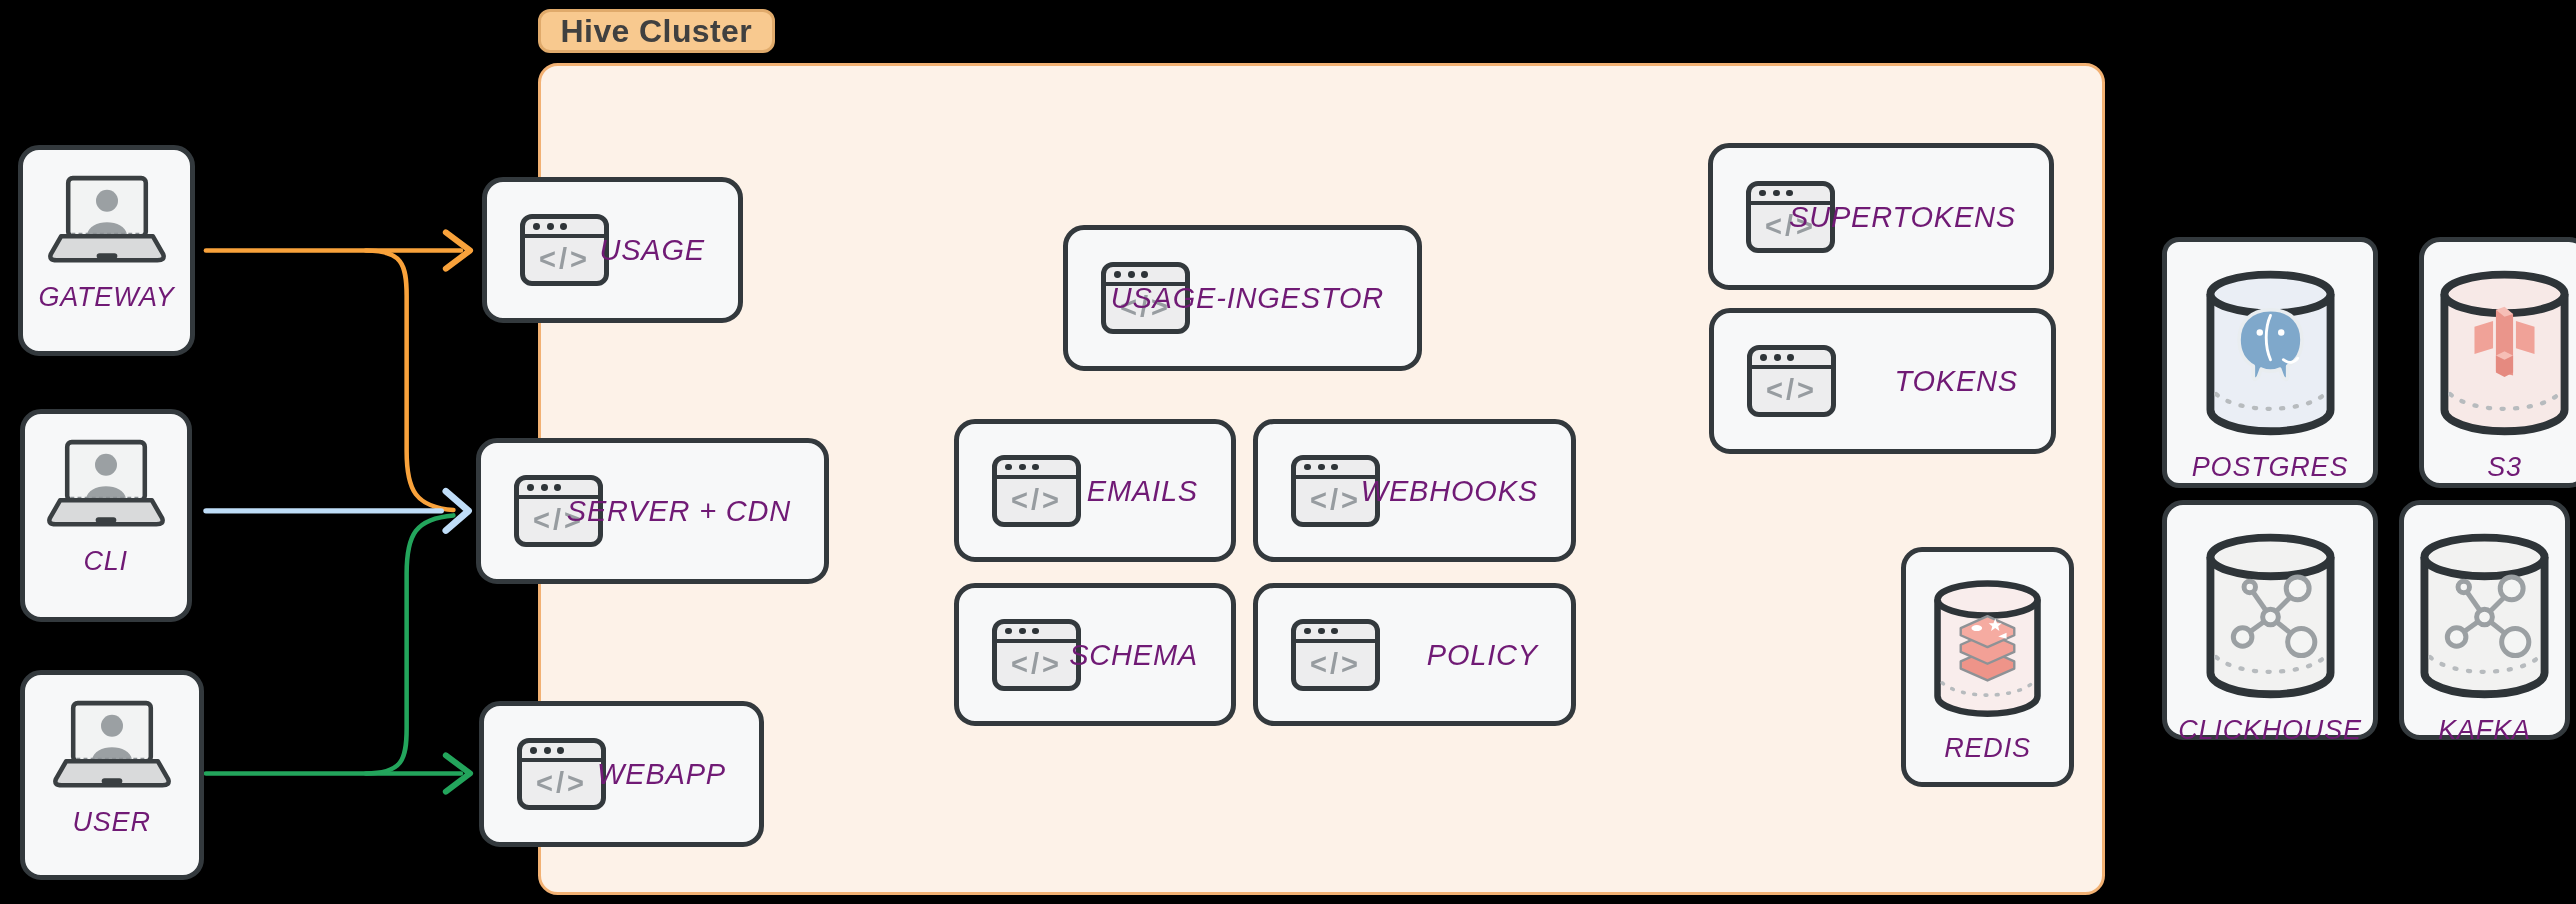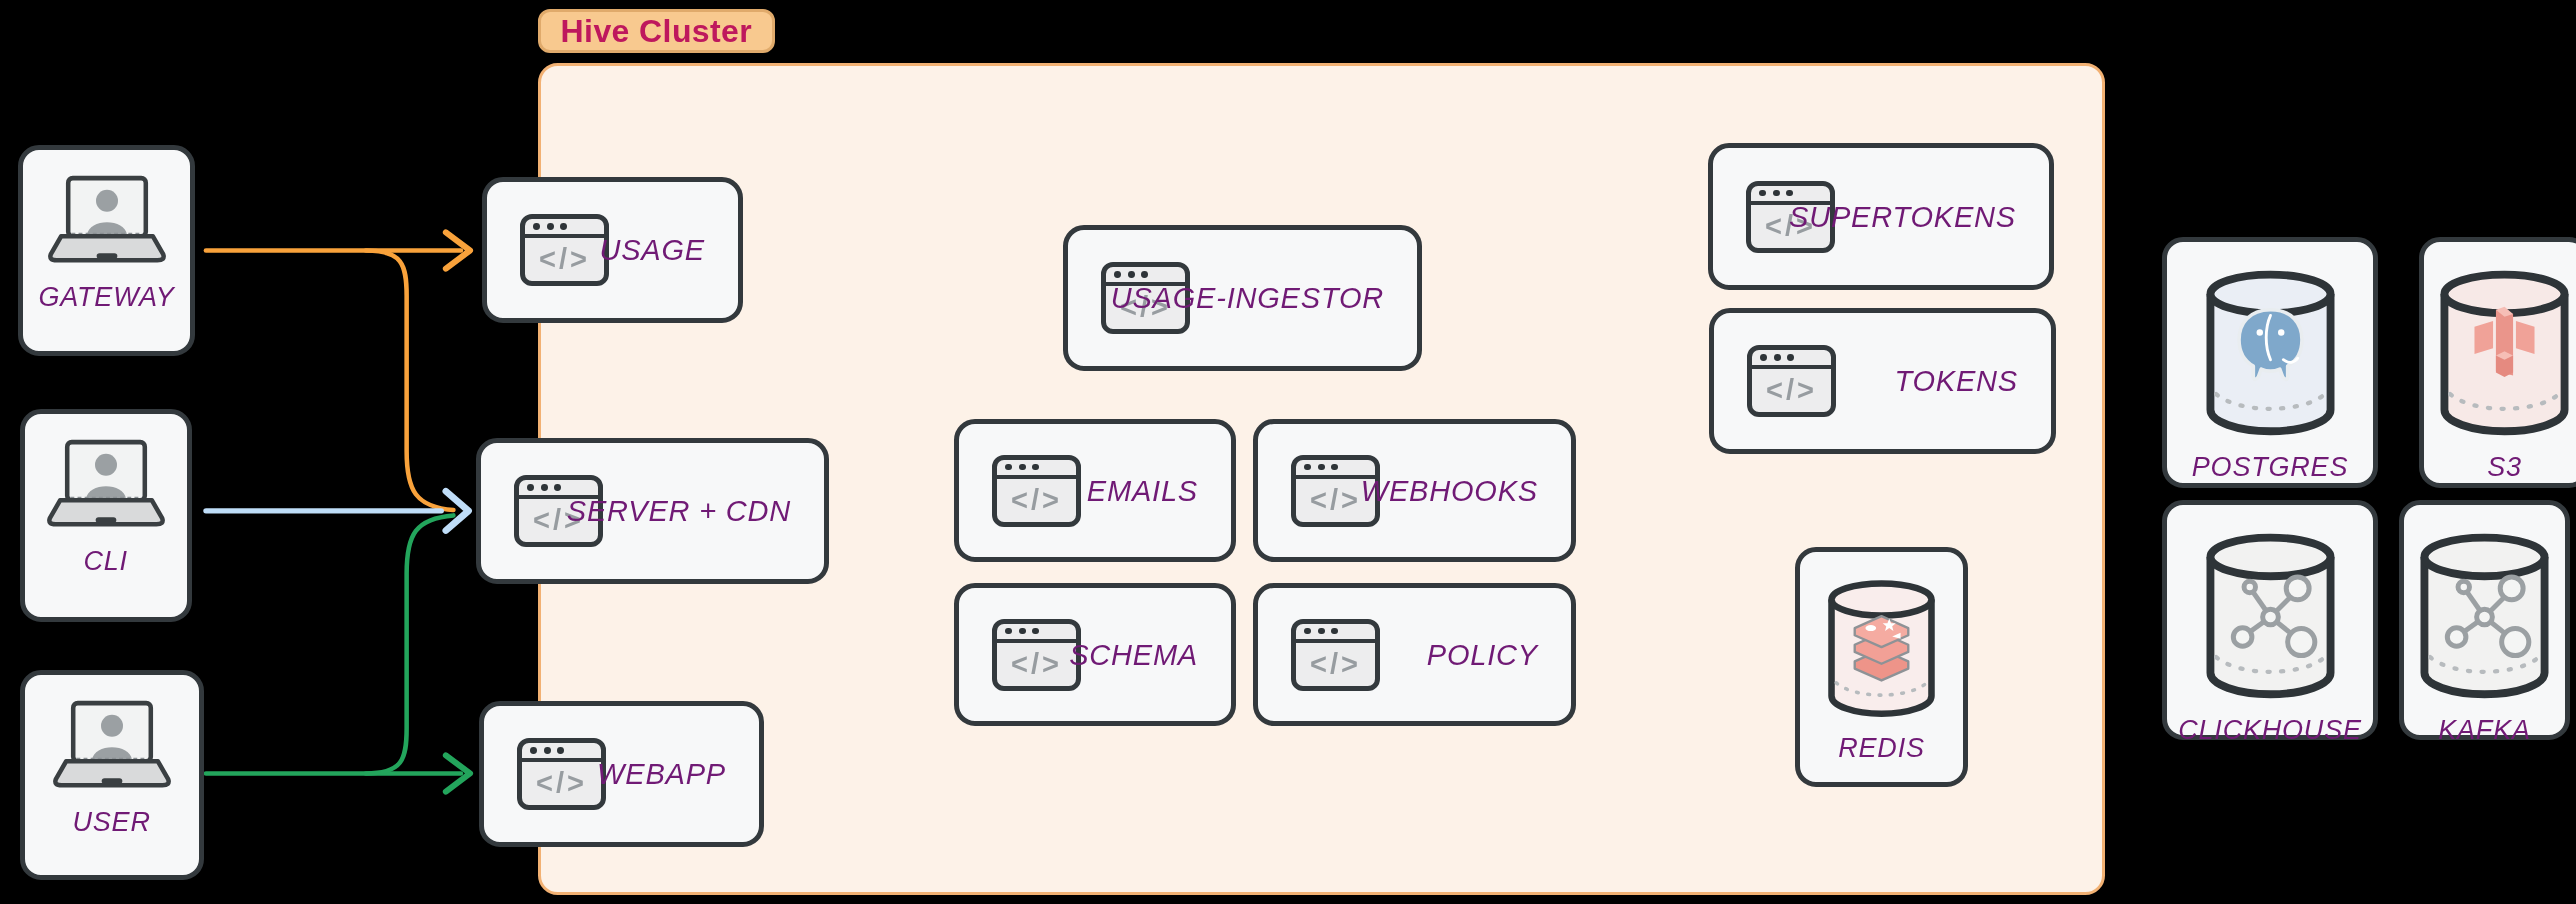--- a/index.html
+++ b/index.html
@@ -3,21 +3,21 @@
 <meta charset="utf-8">
 <style>
   html,body{margin:0;padding:0;background:#000;}
   #canvas{position:relative;width:2576px;height:904px;background:#000;overflow:hidden;
           font-family:"Liberation Sans","DejaVu Sans",sans-serif;}
   
   #cluster{position:absolute;left:538px;top:63px;width:1567px;height:832px;
            border-radius:19.6px;box-sizing:border-box;}
   #cluster-badge{position:absolute;left:538px;top:9px;height:44px;display:flex;align-items:center;
            padding:0 19.6px;border-radius:12px;box-sizing:border-box;
-           font-size:32px;font-weight:600;color:#be185d;letter-spacing:0.4px;}
+           font-size:32px;font-weight:600;color:#404040;letter-spacing:0.4px;}
   
   .node{position:absolute;background:#F7F8F9;border:5.3px solid #33393D;border-radius:21px;
         box-sizing:border-box;}
   .svc-label,.client-label,.db-label{font-style:italic;font-weight:500;color:#701a75;
         letter-spacing:0.8px;white-space:nowrap;}
   
   .service .bwin{position:absolute;left:33px;top:50%;transform:translateY(-50%);}
   .service .svc-label{position:absolute;right:33px;top:50%;transform:translateY(-50%);font-size:29px;}
   
   .bwin{width:89px;height:72px;border:5.3px solid #33393D;border-radius:12px;background:#EDEDEE;
@@ -229,40 +229,40 @@
         <span class="bwin-top">
           <i></i>
           <i></i>
           <i></i>
         </span>
         <span class="bwin-body">&lt;/&gt;</span>
       </span>
     <span class="svc-label">TOKENS</span>
   </div>
 
-  <div class="node db" style="left:1795px;top:547px;width:173px;height:240px;">
+  <div class="node db" style="left:1901px;top:547px;width:173px;height:240px;">
     <span class="cyl-wrap" style="width:119px;height:143px;">
       <svg width="119" height="143" viewBox="0 0 200 240" style="color:#F9EDEC;">
           <use href="#sym-cyl"></use>
         </svg>
       <svg class="logo" viewBox="0 0 200 240">
         <g stroke="#8E9296" stroke-width="4" stroke-linejoin="round">
           <polygon points="55,140 100,120 145,140 145,152 100,172 55,152" fill="#EE9489"></polygon>
           <polygon points="55,112 100,92 145,112 145,124 100,144 55,124" fill="#F2A096"></polygon>
           <polygon points="55,84 100,64 145,84 145,96 100,116 55,96" fill="#F5ABA1"></polygon>
         </g>
         <ellipse cx="82" cy="84" rx="9" ry="5" fill="#FFFFFF"></ellipse>
         <path d="M113 68 L116 76 L124 76 L118 81 L120 89 L113 84 L106 89 L108 81 L102 76 L110 76 Z" fill="#FFFFFF"></path>
         <path d="M118 98 L132 92 L132 102 Z" fill="#FFFFFF"></path>
       </svg>
     </span>
     <span class="db-label">REDIS</span>
   </div>
 
-  <div class="node db" style="left:2162px;top:237px;width:216px;height:251px;">
+  <div class="node db" style="left:2162px;top:237px;width:216px;height:251px;border-radius:17px;">
     <span class="cyl-wrap" style="width:143px;height:172px;">
       <svg width="143" height="172" viewBox="0 0 200 240" style="color:#EAEEF5;">
           <use href="#sym-cyl"></use>
         </svg>
       <svg class="logo" viewBox="0 0 200 240">
         <path d="M100 58 C70 58 56 78 56 100 C56 117 64 130 76 137 L76 152 Q77 159 83 152 L87 141 C96 145 104 145 113 141 L117 152 Q123 159 124 152 L124 137 C136 130 144 117 144 100 C144 78 130 58 100 58 Z" fill="#7FA8CB" stroke="#E9EDF0" stroke-width="5" stroke-linejoin="round"></path>
         <path d="M100 66 C92 84 92 110 100 128" fill="none" stroke="#FFFFFF" stroke-width="4" stroke-linecap="round"></path>
         <circle cx="85" cy="90" r="4.5" fill="#FFFFFF"></circle>
         <circle cx="115" cy="90" r="4.5" fill="#FFFFFF"></circle>
         <path d="M118 128 C126 134 134 132 138 126" fill="none" stroke="#FFFFFF" stroke-width="4" stroke-linecap="round"></path>

